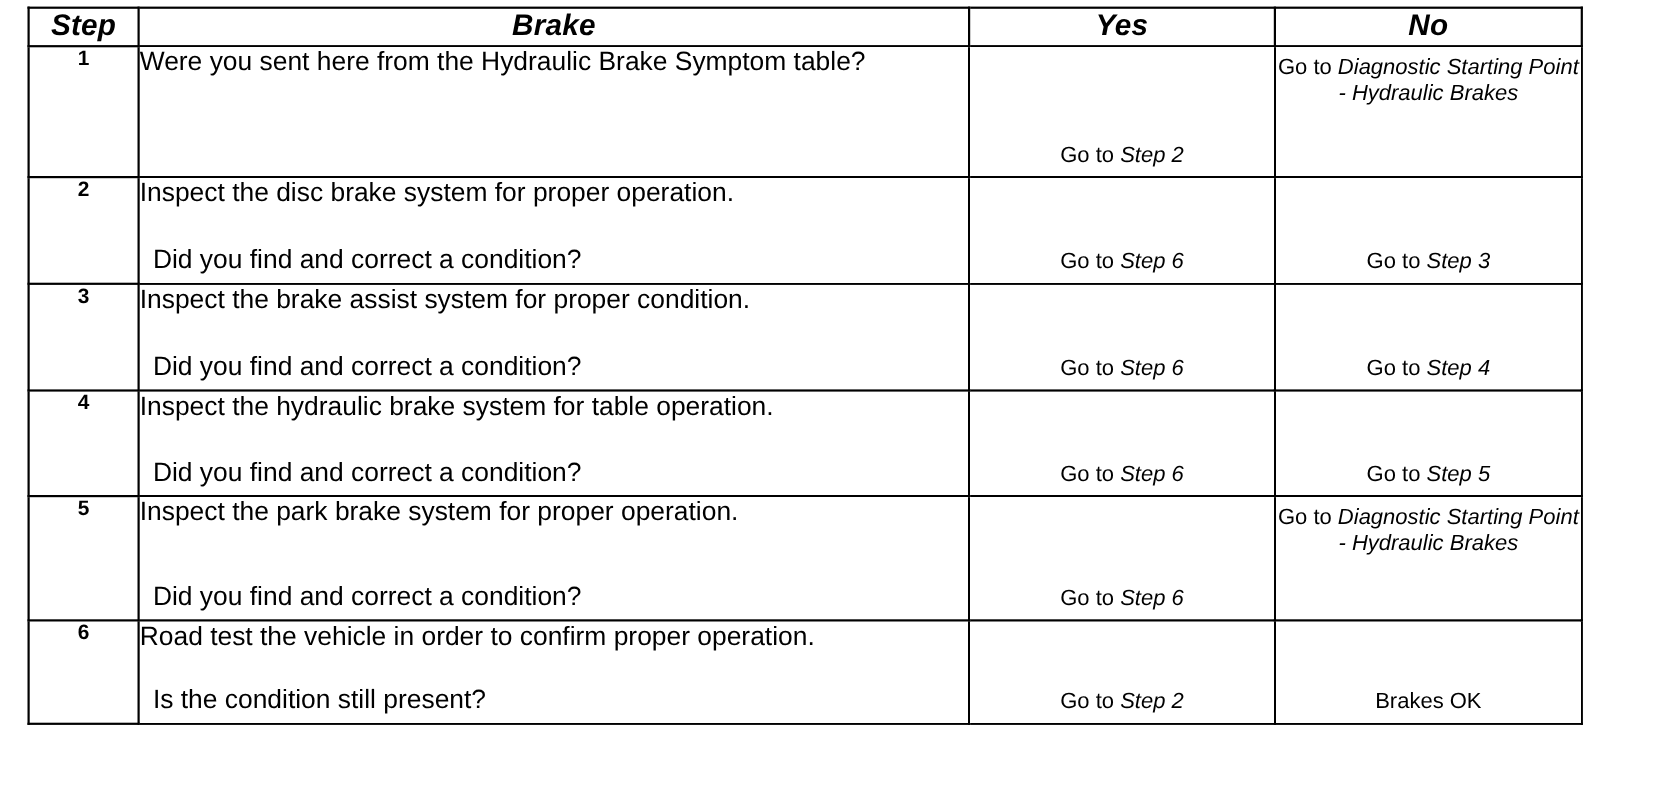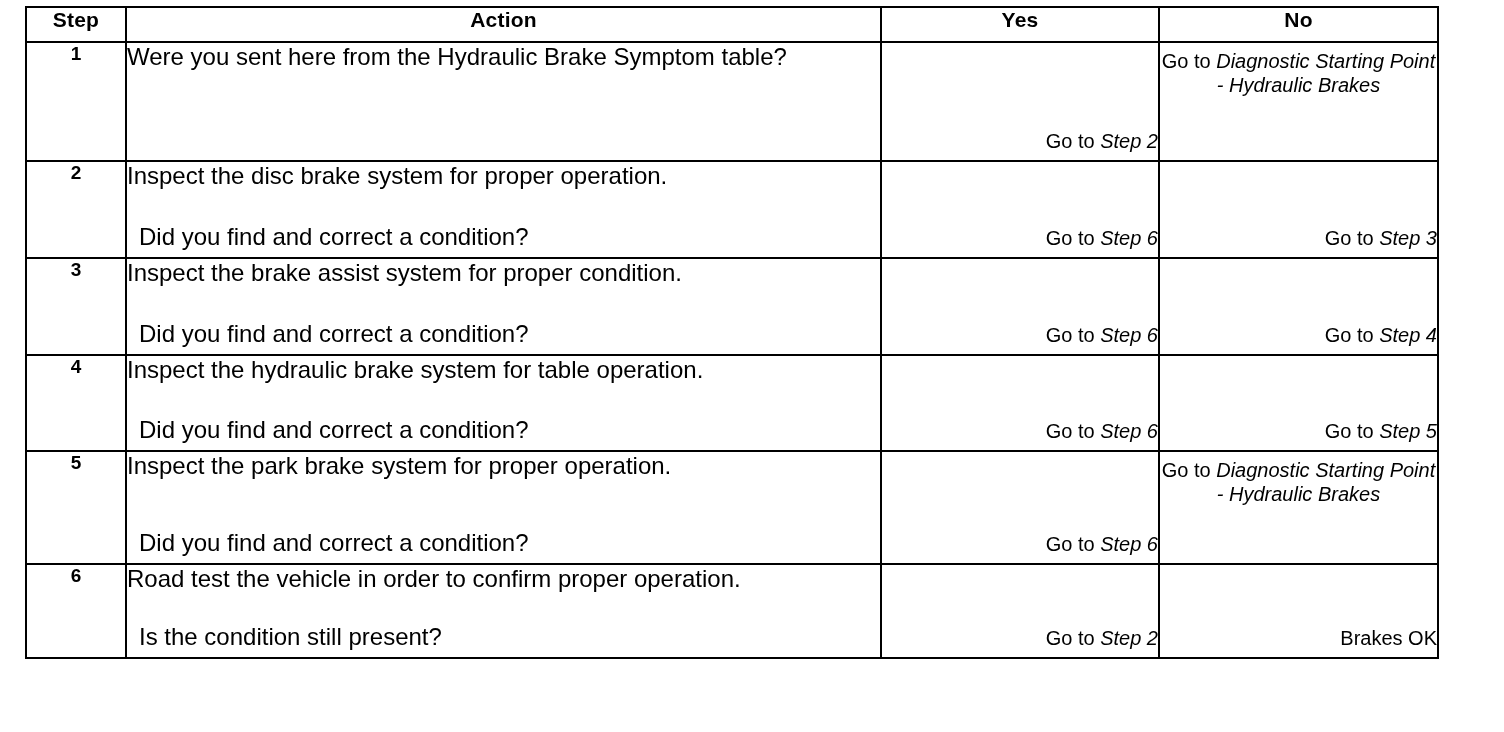--- a/index.html
+++ b/index.html
@@ -46,22 +46,23 @@
   col.col-action { width: 755px; }
   col.col-yes    { width: 278px; }
   col.col-no     { width: 279px; }
 
   
   thead th {
     height: 33px;
     text-align: center;
     vertical-align: middle;
     font-weight: bold;
-    font-size: 21px;
+    font-size: 27px;
     letter-spacing: 0.2px;
+    font-style: italic;
   }
 
   
   td.step-cell {
     text-align: center;
     vertical-align: middle;
     font-weight: bold;
     font-size: 19px;
   }
 
@@ -89,21 +90,21 @@
     position: relative;
     text-align: center;
     font-size: 20px;
     line-height: 1.18;
   }
   .answer-bottom {
     position: absolute;
     left: 0;
     right: 0;
     bottom: 6px;
-    text-align: right;
+    text-align: center;
     white-space: nowrap;
   }
   .answer-top {
     position: absolute;
     left: 0;
     right: 0;
     top: 7px;
     text-align: center;
   }
   .answer-top .ital {
@@ -130,21 +131,21 @@
     <colgroup>
       <col class="col-step">
       <col class="col-action">
       <col class="col-yes">
       <col class="col-no">
     </colgroup>
 
     <thead>
       <tr>
         <th>Step</th>
-        <th>Action</th>
+        <th>Brake</th>
         <th>Yes</th>
         <th>No</th>
       </tr>
     </thead>
 
     <tbody>
 
       <tr>
         <td class="step-cell h-row1">1</td>
         <td class="action-cell">

